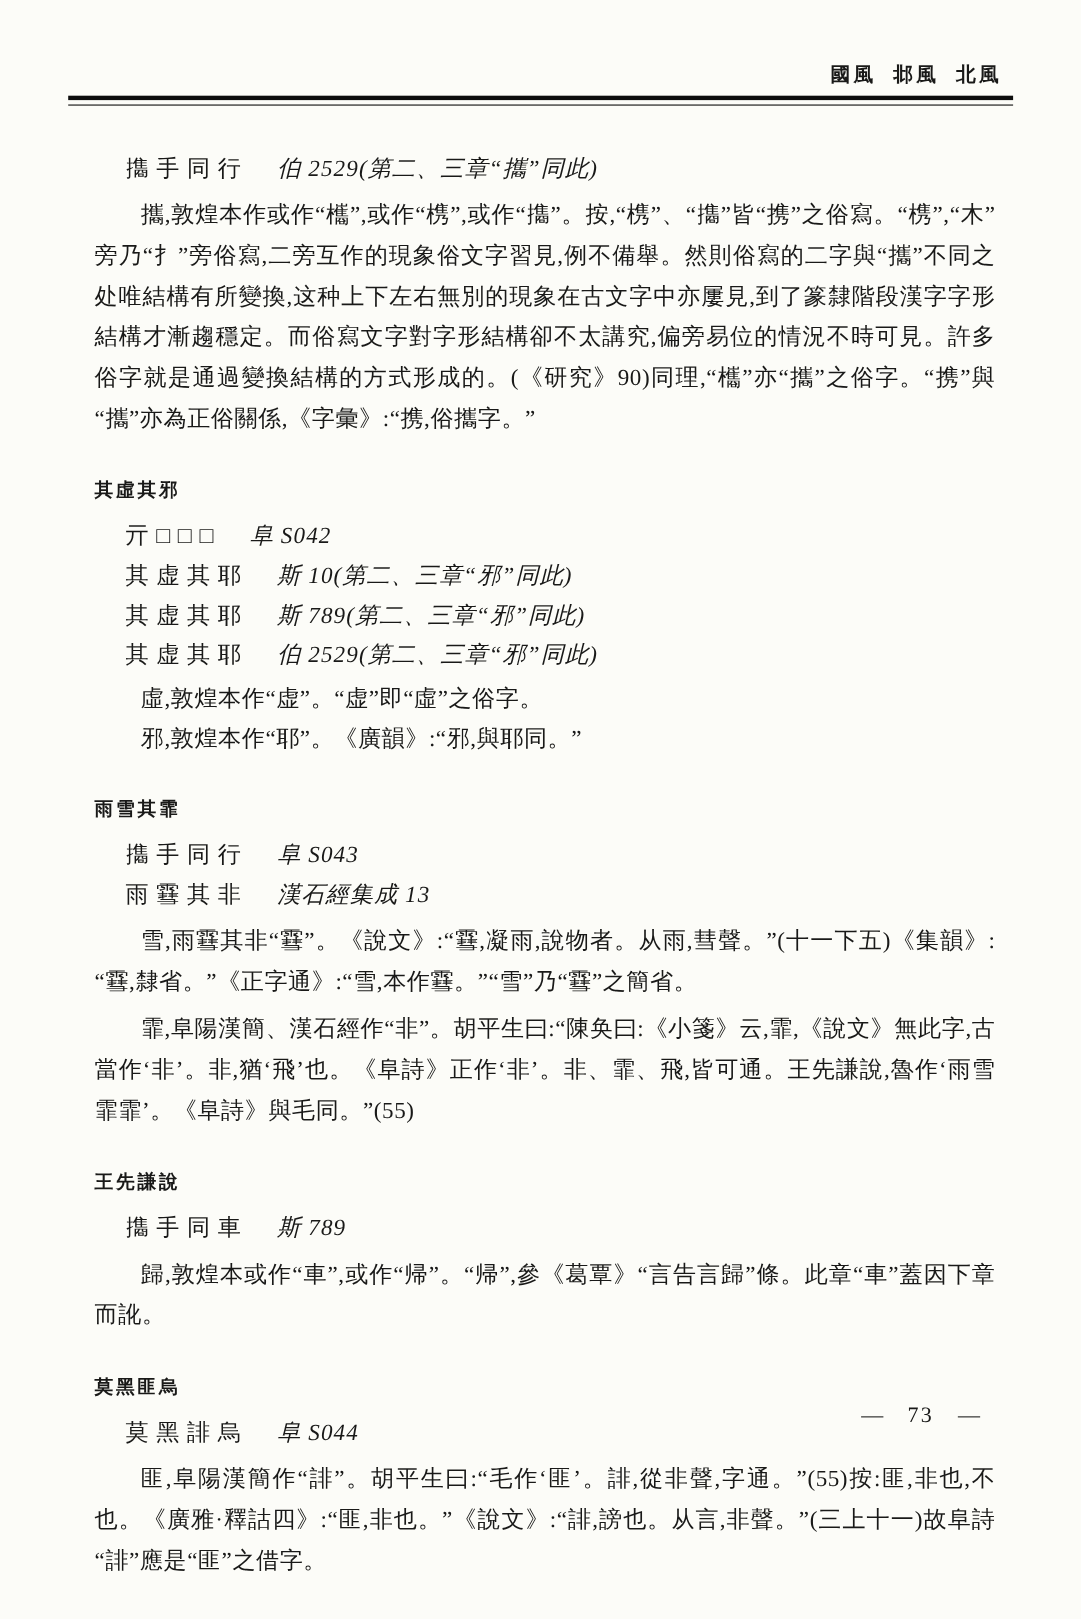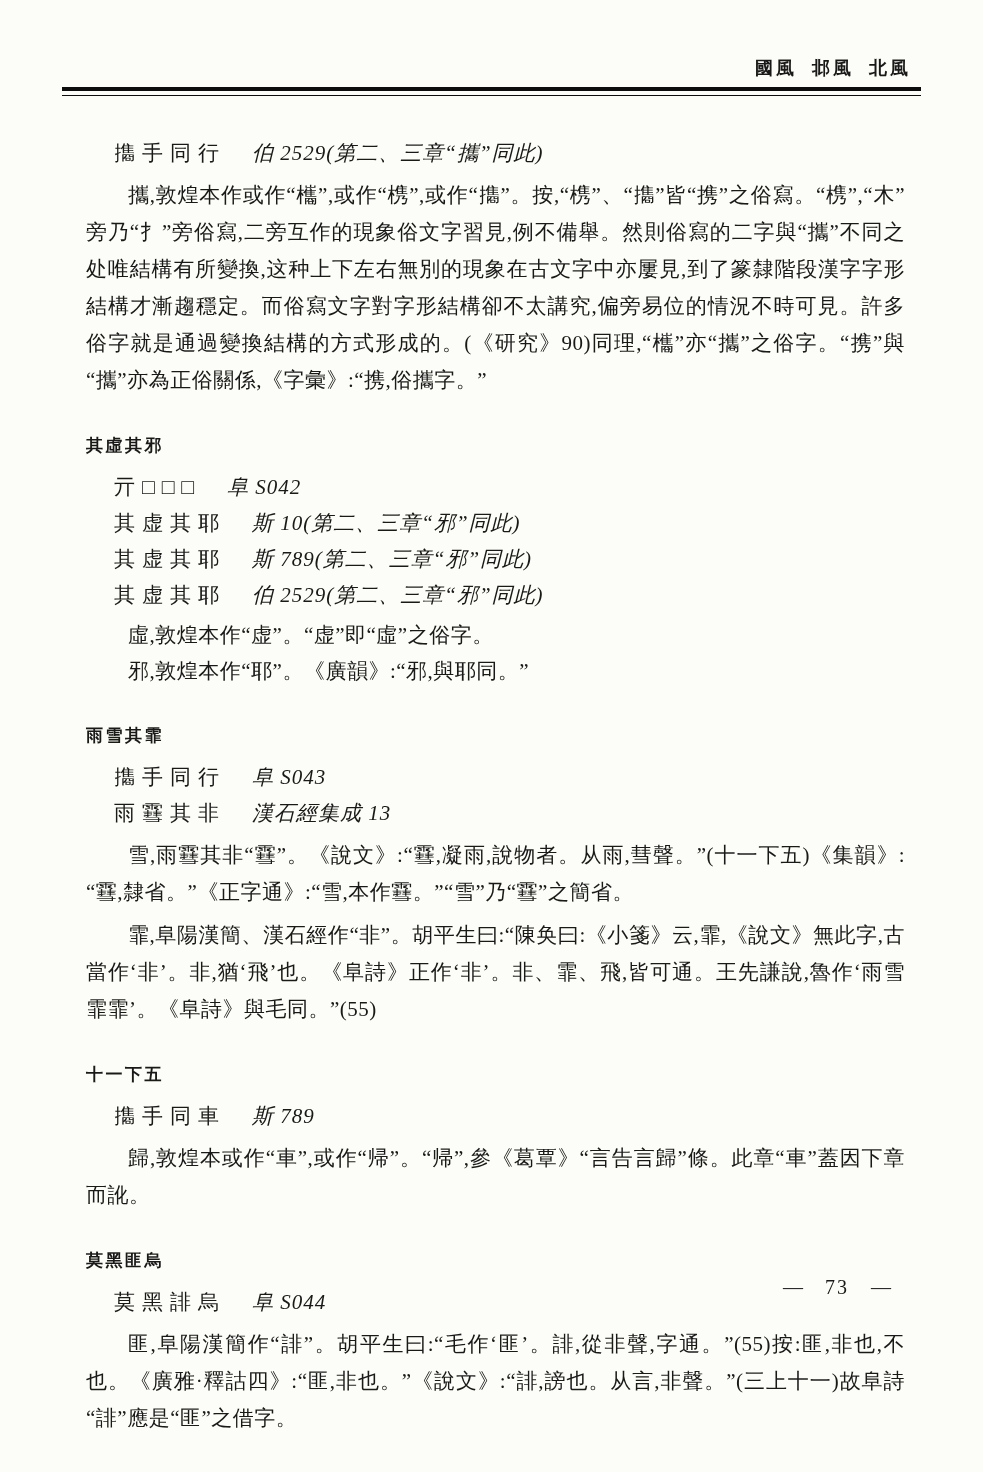--- a/index.html
+++ b/index.html
@@ -135,21 +135,21 @@
       </div>
       <div class="entry-line">
         <span class="entry-phrase">雨䨮其非</span>
         <span class="entry-source">漢石經集成 13</span>
       </div>
       <p class="para">雪,雨䨮其非“䨮”。《說文》:“䨮,凝雨,說物者。从雨,彗聲。”(十一下五)《集韻》:“䨮,隸省。”《正字通》:“雪,本作䨮。”“雪”乃“䨮”之簡省。</p>
       <p class="para">霏,阜陽漢簡、漢石經作“非”。胡平生曰:“陳奂曰:《小箋》云,霏,《說文》無此字,古當作‘非’。非,猶‘飛’也。《阜詩》正作‘非’。非、霏、飛,皆可通。王先謙說,魯作‘雨雪霏霏’。《阜詩》與毛同。”(55)</p>
     </div>
 
     <div class="section">
-      <div class="section-heading">十一下五</div>
+      <div class="section-heading">王先謙說</div>
       <div class="entry-line">
         <span class="entry-phrase">㩦手同車</span>
         <span class="entry-source">斯 789</span>
       </div>
       <p class="para">歸,敦煌本或作“車”,或作“帰”。“帰”,參《葛覃》“言告言歸”條。此章“車”蓋因下章而訛。</p>
     </div>
 
     <div class="section">
       <div class="section-heading">莫黑匪烏</div>
       <div class="entry-line">

